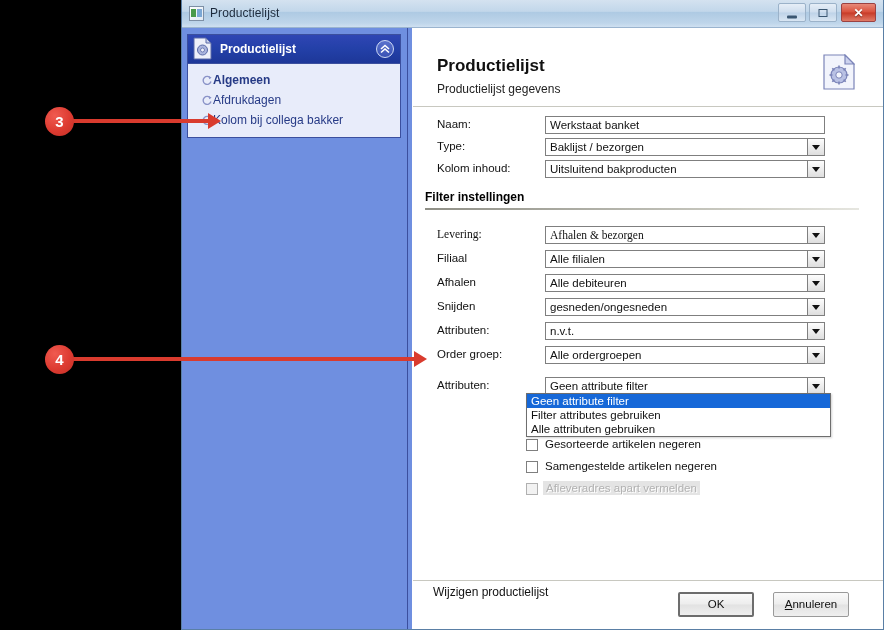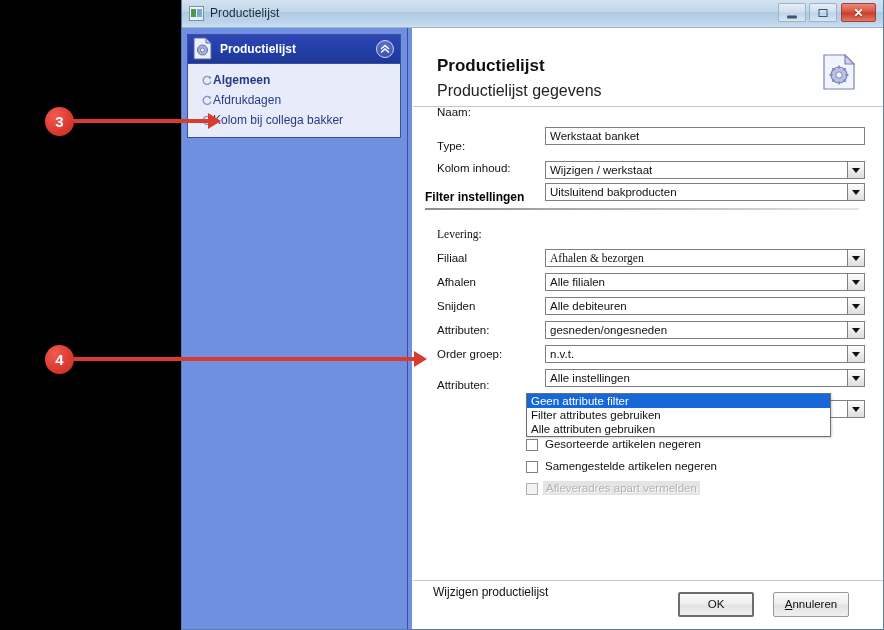--- a/index.html
+++ b/index.html
@@ -230,21 +230,21 @@
     left: 24px;
     top: 28px;
     font-size: 17px;
     font-weight: bold;
     color: #111;
   }
   #page-subtitle {
     position: absolute;
     left: 24px;
     top: 54px;
-    font-size: 16px;
+    font-size: 12px;
     color: #222;
   }
   #page-icon {
     position: absolute;
     right: 28px;
     top: 26px;
     width: 32px;
     height: 36px;
   }
   #header-rule {
@@ -265,29 +265,28 @@
     position: absolute;
     left: 0;
     top: 2px;
     font-size: 11.5px;
     color: #111;
     white-space: nowrap;
   }
   .ctl {
     position: absolute;
     left: 108px;
-    width: 320px;
+    width: 280px;
     height: 18px;
     border: 1px solid #7f7f7f;
     background: #ffffff;
     box-sizing: border-box;
     font-size: 11.5px;
     color: #111;
     cursor: default;
-    margin-top: 23px;
   }
   .ctl .val {
     position: absolute;
     left: 4px;
     top: 2px;
     white-space: nowrap;
   }
   .ctl .arrow {
     position: absolute;
     right: 0;
@@ -548,31 +547,31 @@
               <path d="M22.5 21 h3"></path>
             <path d="M9.3 14.3 l2.1 2.1"></path>
               <path d="M20.6 25.6 l2.1 2.1"></path>
             <path d="M22.7 14.3 l-2.1 2.1"></path>
               <path d="M11.4 25.6 l-2.1 2.1"></path>
           </g>
         </svg>
 
         <div id="header-rule"></div>
 
-        <div class="frow" style="left:24px; top:76px; width:420px;padding-left:8px;">
+        <div class="frow" style="left:24px; top:88px; width:420px;padding-left:8px;">
           <span class="flabel">Naam:</span>
           <div class="ctl">
             <span class="val">Werkstaat banket</span>
           </div>
         </div>
 
         <div class="frow" style="left:24px; top:110px; width:420px;text-align:center;">
           <span class="flabel">Type:</span>
           <div class="ctl">
-            <span class="val">Wijzigen / werkstaat</span>
+            <span class="val">Baklijst / bezorgen</span>
             <span class="arrow"></span>
           </div>
         </div>
 
         <div class="frow" style="left:24px; top:132px; width:420px;">
           <span class="flabel">Kolom inhoud:</span>
           <div class="ctl">
             <span class="val">Uitsluitend bakproducten</span>
             <span class="arrow"></span>
           </div>
@@ -617,21 +616,21 @@
           <span class="flabel">Attributen:</span>
           <div class="ctl">
             <span class="val">n.v.t.</span>
             <span class="arrow"></span>
           </div>
         </div>
 
         <div class="frow" style="left:24px; top:318px; width:420px;">
           <span class="flabel">Order groep:</span>
           <div class="ctl">
-            <span class="val">Alle instellingen</span>
+            <span class="val">Alle ordergroepen</span>
             <span class="arrow"></span>
           </div>
         </div>
 
         <div class="frow" style="left:24px; top:349px; width:420px;">
           <span class="flabel">Attributen:</span>
           <div class="ctl">
             <span class="val">Geen attribute filter</span>
             <span class="arrow"></span>
           </div>

